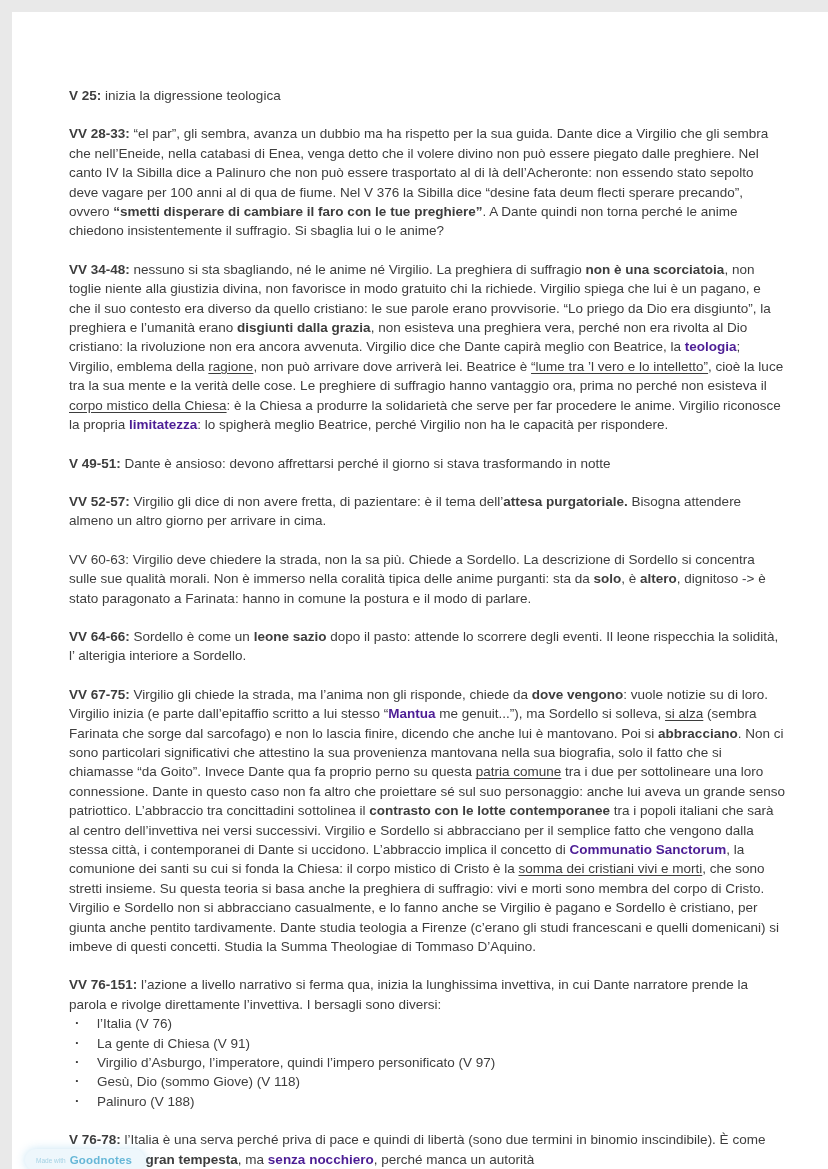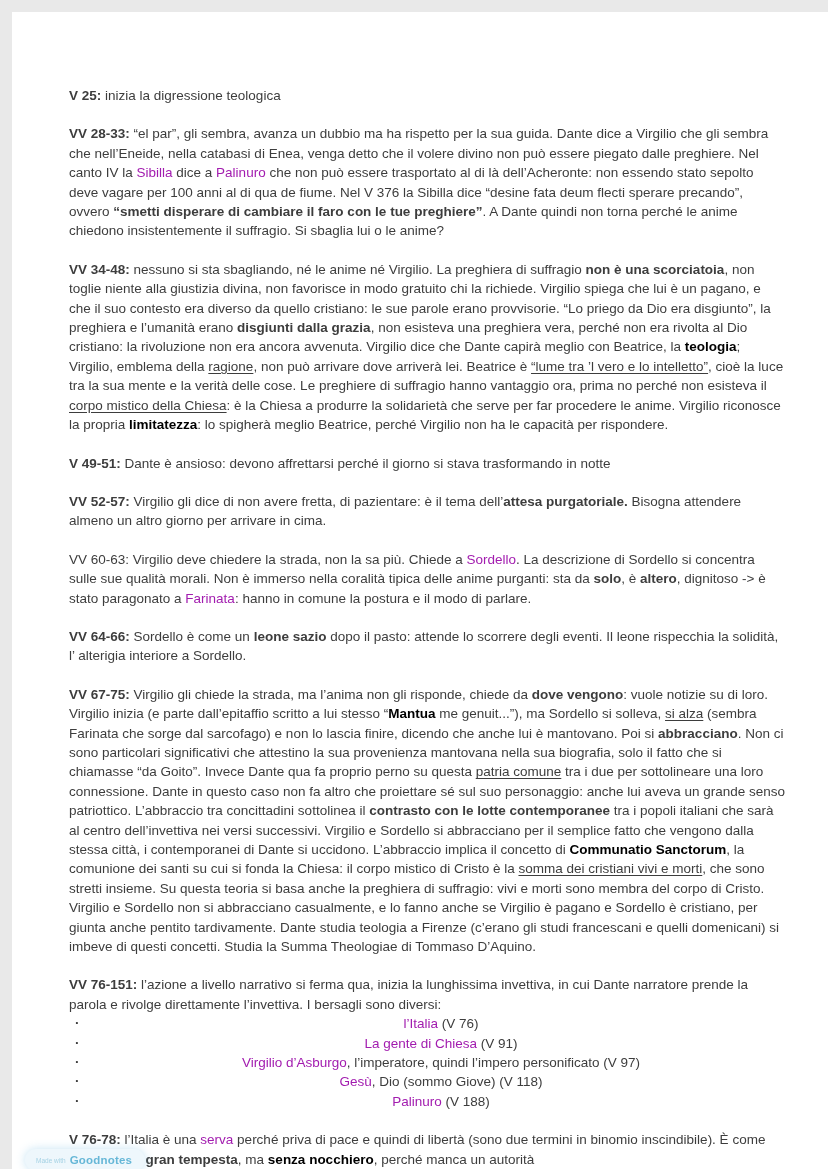--- a/index.html
+++ b/index.html
@@ -3,24 +3,24 @@
 <meta charset="utf-8">
 <style>
   *{box-sizing:border-box;margin:0;padding:0}
   body{background:#e9e9e9;font-family:"Liberation Sans",sans-serif;}
   .page{position:relative;width:828px;height:1169px;background:#ffffff;overflow:hidden;margin:12px;}
   .content{position:absolute;left:57px;top:74px;width:716px;font-size:13.5px;line-height:19.4px;color:#3d3d3d;}
   .block{margin-bottom:19px;}
   .b{font-weight:bold}
   .i{}
   .u{text-decoration:underline;text-underline-offset:2px;}
-  .g{color:#000000}
-  .l{color:#a21caf}
+  .g{color:#4c1d95}
+  .l{color:#404040}
   ul.bullets{list-style:none;}
-  ul.bullets li{position:relative;padding-left:28px;text-align:center;}
+  ul.bullets li{position:relative;padding-left:28px;}
   ul.bullets li::before{content:"·";position:absolute;left:6px;top:-1px;color:#3d3d3d;font-weight:bold;}
   .badge{position:absolute;left:13px;bottom:10px;display:flex;align-items:center;gap:4px;background:#eef7fc;border-radius:13px;padding:5px 13px 5px 11px;box-shadow:0 0 10px rgba(130,195,230,.45);}
   .badge .made{font-size:6.5px;color:#a5d2e4;white-space:nowrap;}
   .badge .brand{font-size:11.5px;color:#66b7d7;font-weight:600;letter-spacing:.2px;white-space:nowrap;}
 </style>
 </head>
 <body>
 
 <div class="page">
   <div class="content">

